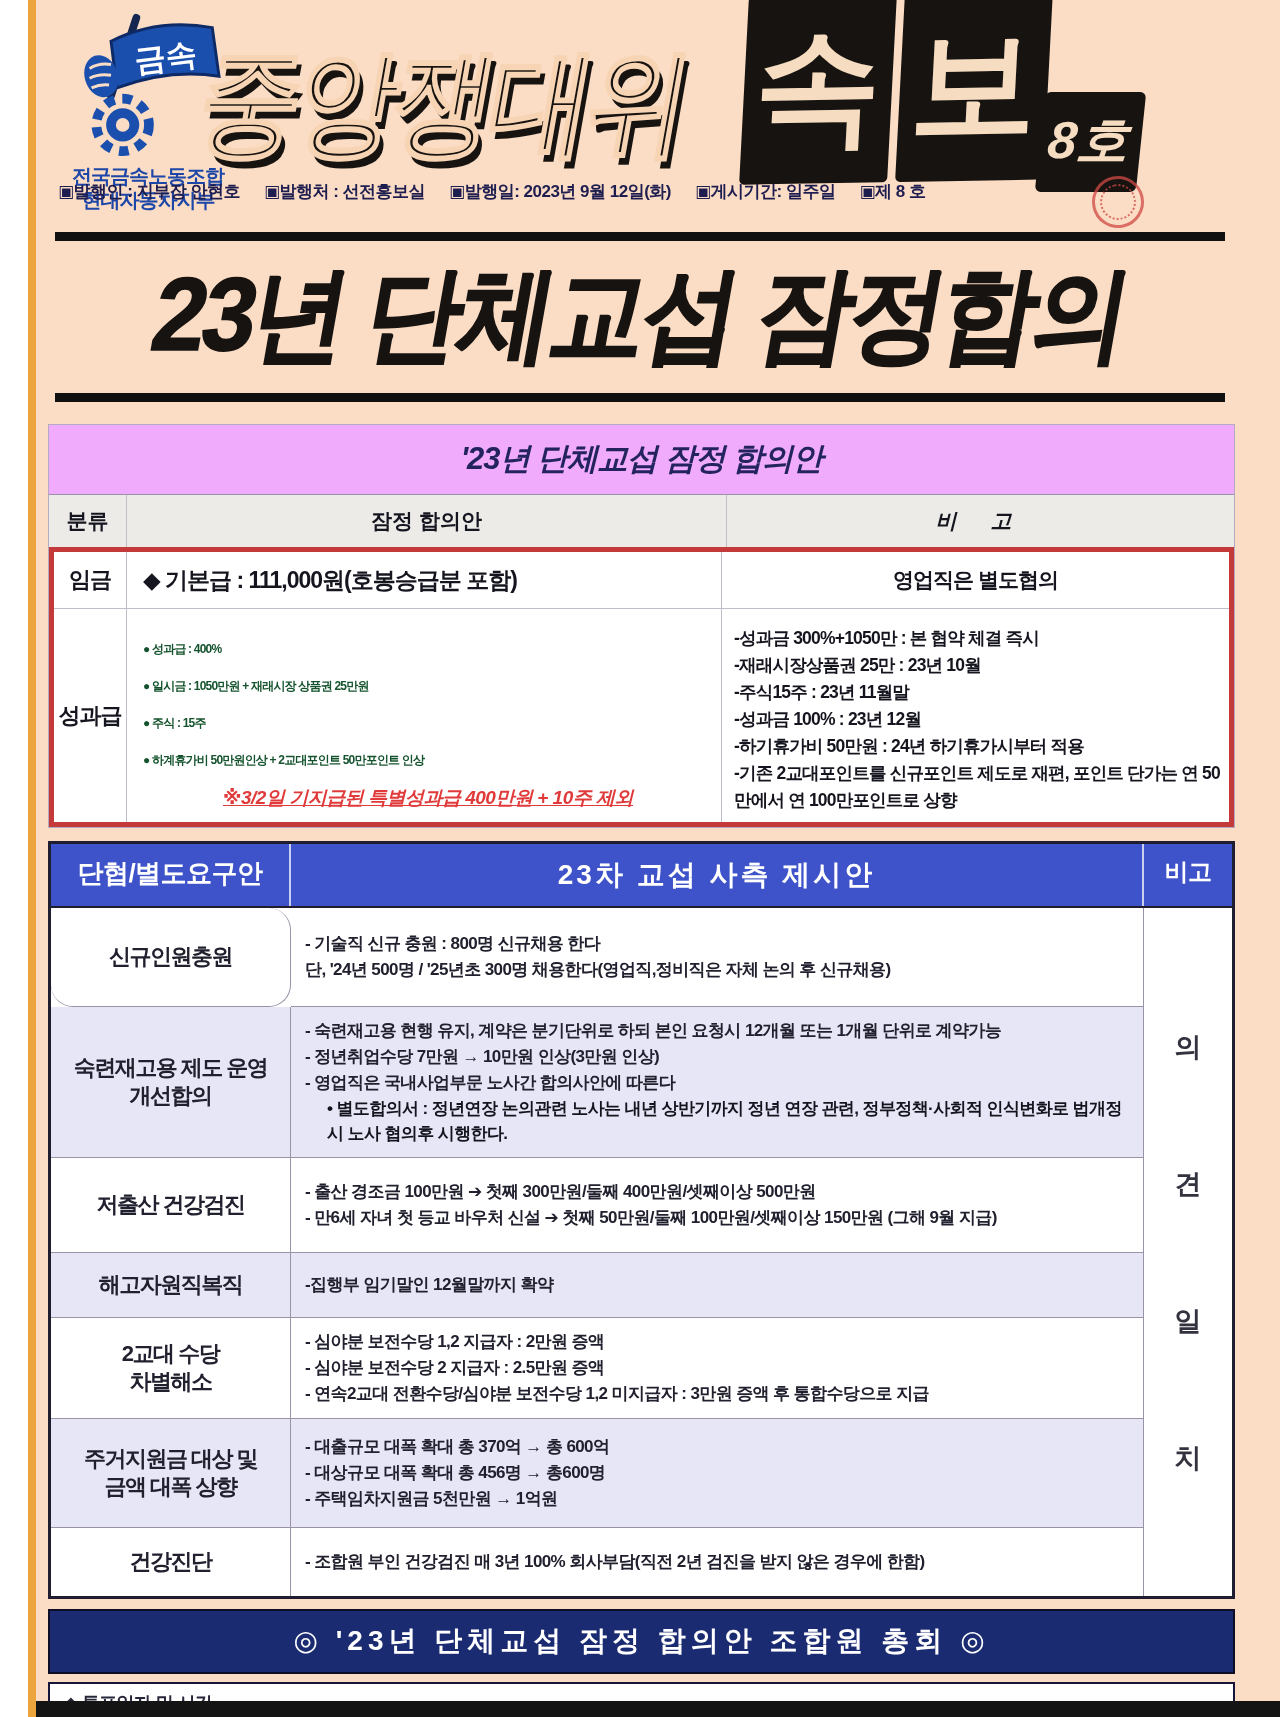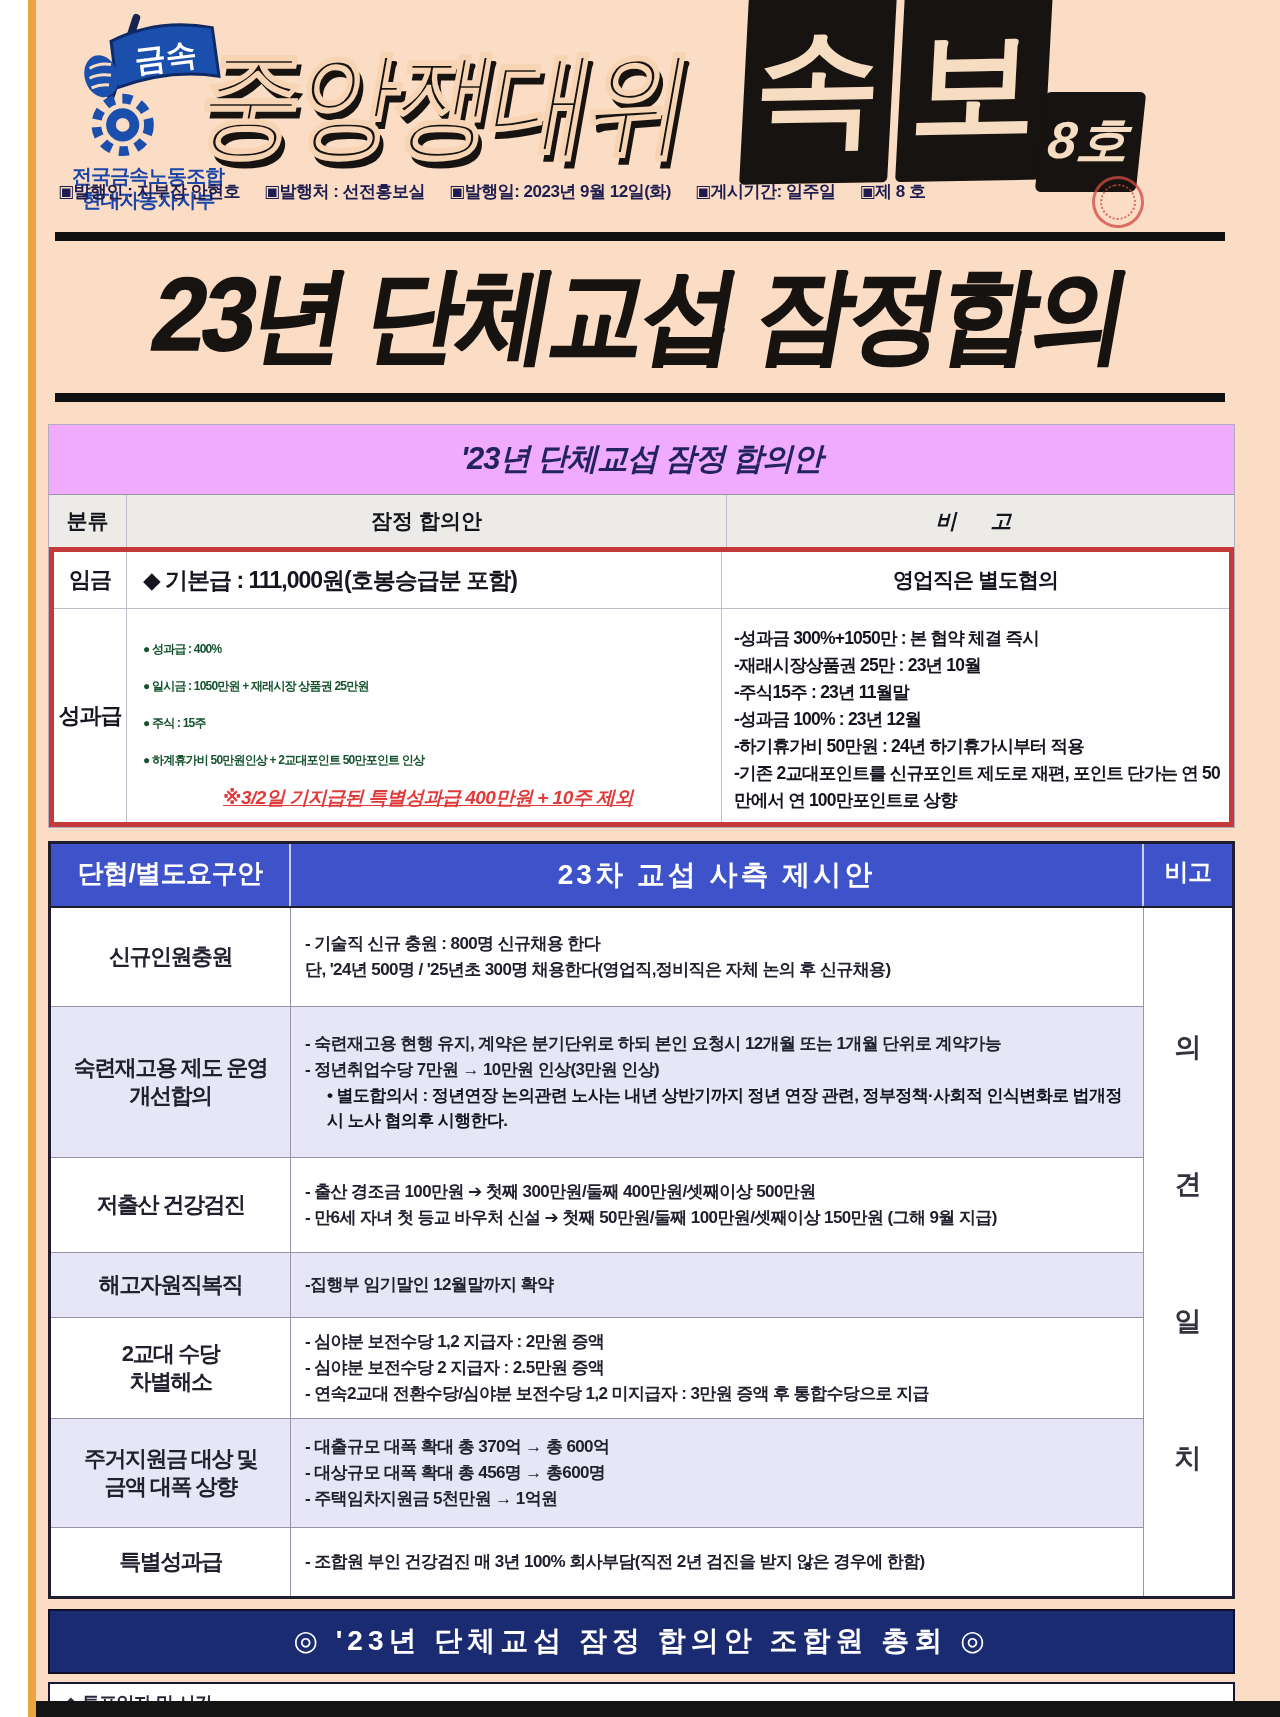--- a/index.html
+++ b/index.html
@@ -176,30 +176,31 @@
         <div class="h2">23차 교섭 사측 제시안</div>
         <div class="h3">비고</div>
       </div>
       <div class="t2-grid" id="t2-grid">
           <div class="t2-note" style="grid-area: 1 / 3 / span 7;">
             <div class="vchar">의</div>
             <div class="vchar">견</div>
             <div class="vchar">일</div>
             <div class="vchar">치</div>
           </div>
-          <div class="t2-label" style="grid-column: 1; min-height: 82px;">신규인원충원</div>
+          <div class="t2-label" style="grid-column: 1; min-height: 82px; border-radius: 22px;">신규인원충원</div>
           <div class="t2-content" style="grid-column: 2; min-height: 82px;">
             <div class="line">- 기술직 신규 충원 : 800명 신규채용 한다</div>
             <div class="line">단, '24년 500명 / '25년초 300명 채용한다(영업직,정비직은 자체 논의 후 신규채용)</div>
           </div>
           <div class="t2-label alt" style="grid-column: 1; min-height: 134px;">숙련재고용 제도 운영
 개선합의</div>
           <div class="t2-content alt" style="grid-column: 2; min-height: 134px;">
             <div class="line">- 숙련재고용 현행 유지, 계약은 분기단위로 하되 본인 요청시 12개월 또는 1개월 단위로 계약가능</div>
             <div class="line">- 정년취업수당 7만원 → 10만원 인상(3만원 인상)</div>
+            <div class="line">- 영업직은 국내사업부문 노사간 합의사안에 따른다</div>
             <div class="bline">• 별도합의서 : 정년연장 논의관련 노사는 내년 상반기까지 정년 연장 관련, 정부정책·사회적 인식변화로 법개정시 노사 협의후 시행한다.</div>
           </div>
           <div class="t2-label" style="grid-column: 1; min-height: 78px;">저출산 건강검진</div>
           <div class="t2-content" style="grid-column: 2; min-height: 78px;">
             <div class="line">- 출산 경조금 100만원 ➔ 첫째 300만원/둘째 400만원/셋째이상 500만원</div>
             <div class="line">- 만6세 자녀 첫 등교 바우처 신설 ➔ 첫째 50만원/둘째 100만원/셋째이상 150만원 (그해 9월 지급)</div>
           </div>
           <div class="t2-label alt" style="grid-column: 1; min-height: 48px;">해고자원직복직</div>
           <div class="t2-content alt" style="grid-column: 2; min-height: 48px;">
             <div class="line">-집행부 임기말인 12월말까지 확약</div>
@@ -211,21 +212,21 @@
             <div class="line">- 심야분 보전수당 2 지급자 : 2.5만원 증액</div>
             <div class="line">- 연속2교대 전환수당/심야분 보전수당 1,2 미지급자 : 3만원 증액 후 통합수당으로 지급</div>
           </div>
           <div class="t2-label alt" style="grid-column: 1; min-height: 92px;">주거지원금 대상 및
 금액 대폭 상향</div>
           <div class="t2-content alt" style="grid-column: 2; min-height: 92px;">
             <div class="line">- 대출규모 대폭 확대 총 370억 → 총 600억</div>
             <div class="line">- 대상규모 대폭 확대 총 456명 → 총600명</div>
             <div class="line">- 주택임차지원금 5천만원 → 1억원</div>
           </div>
-          <div class="t2-label norow" style="grid-column: 1; min-height: 52px;">특별성과급</div>
+          <div class="t2-label norow" style="grid-column: 1; min-height: 52px;">건강진단</div>
           <div class="t2-content norow" style="grid-column: 2; min-height: 52px;">
             <div class="line">- 조합원 부인 건강검진 매 3년 100% 회사부담(직전 2년 검진을 받지 않은 경우에 한함)</div>
           </div>
         </div>
     </div>
 
     <div class="banner">◎ '23년 단체교섭 잠정 합의안 조합원 총회 ◎</div>
 
     <div class="infobox">
         <div class="line">◆ 투표일자 및 시간</div>

